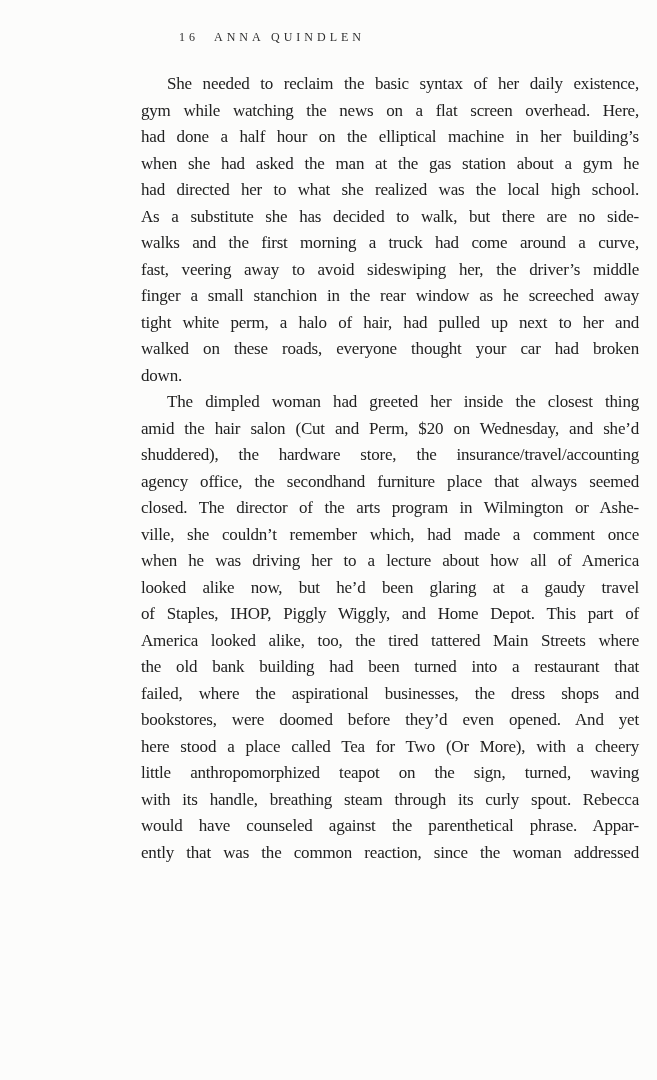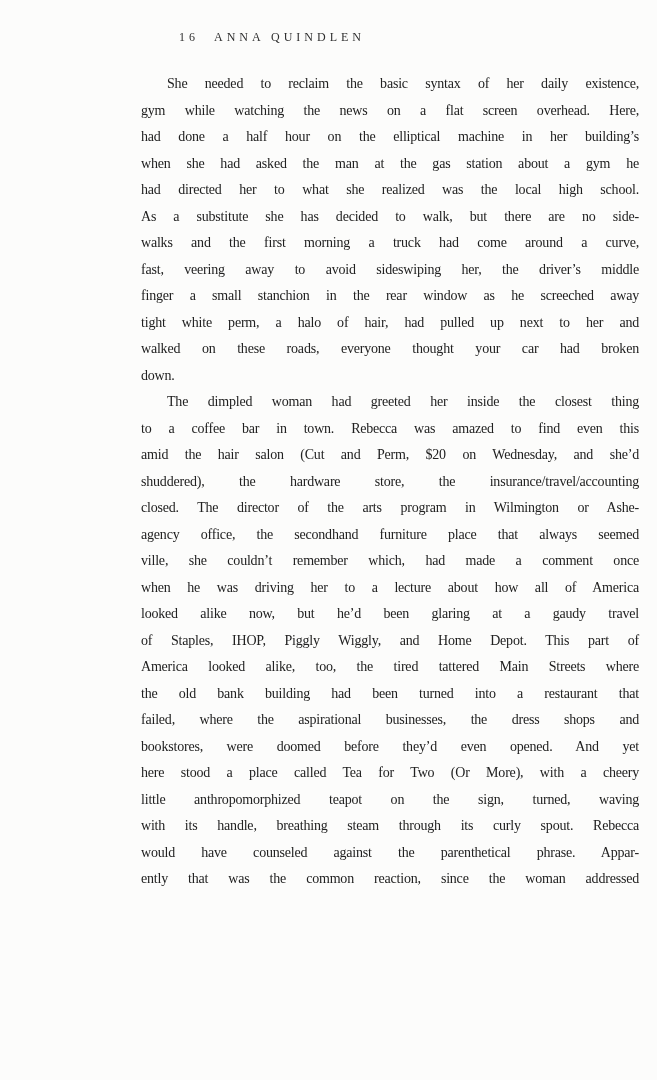--- a/index.html
+++ b/index.html
@@ -32,21 +32,21 @@
     font-family: "Liberation Serif", "DejaVu Serif", serif;
   }
   .running-header .pagenum {
     margin-right: 15px;
   }
   .text-block {
     position: absolute;
     left: 93px;
     top: 71px;
     width: 498px;
-    font-size: 14px;
+    font-size: 17px;
     line-height: 26.5px;
     letter-spacing: -0.2px;
     word-spacing: -1px;
   }
   .line {
     text-align: justify;
     text-align-last: justify;
     height: 26.5px;
     white-space: normal;
   }
@@ -71,25 +71,24 @@
       <div class="line">when she had asked the man at the gas station about a gym he</div>
       <div class="line">had directed her to what she realized was the local high school.</div>
       <div class="line">As a substitute she has decided to walk, but there are no side-</div>
       <div class="line">walks and the first morning a truck had come around a curve,</div>
       <div class="line">fast, veering away to avoid sideswiping her, the driver’s middle</div>
       <div class="line">finger a small stanchion in the rear window as he screeched away</div>
       <div class="line">tight white perm, a halo of hair, had pulled up next to her and</div>
       <div class="line">walked on these roads, everyone thought your car had broken</div>
       <div class="line flush">down.</div>
       <div class="line indent">The dimpled woman had greeted her inside the closest thing</div>
-      <div class="line">to a coffee bar in town. Rebecca was amazed to find even this</div>
       <div class="line">amid the hair salon (Cut and Perm, $20 on Wednesday, and she’d</div>
       <div class="line">shuddered), the hardware store, the insurance/travel/accounting</div>
+      <div class="line">agency office, the secondhand furniture place that always seemed</div>
       <div class="line">closed. The director of the arts program in Wilmington or Ashe-</div>
-      <div class="line">agency office, the secondhand furniture place that always seemed</div>
       <div class="line">ville, she couldn’t remember which, had made a comment once</div>
       <div class="line">when he was driving her to a lecture about how all of America</div>
       <div class="line">looked alike now, but he’d been glaring at a gaudy travel</div>
       <div class="line">of Staples, IHOP, Piggly Wiggly, and Home Depot. This part of</div>
       <div class="line">America looked alike, too, the tired tattered Main Streets where</div>
       <div class="line">the old bank building had been turned into a restaurant that</div>
       <div class="line">failed, where the aspirational businesses, the dress shops and</div>
       <div class="line">bookstores, were doomed before they’d even opened. And yet</div>
       <div class="line">here stood a place called Tea for Two (Or More), with a cheery</div>
       <div class="line">little anthropomorphized teapot on the sign, turned, waving</div>

